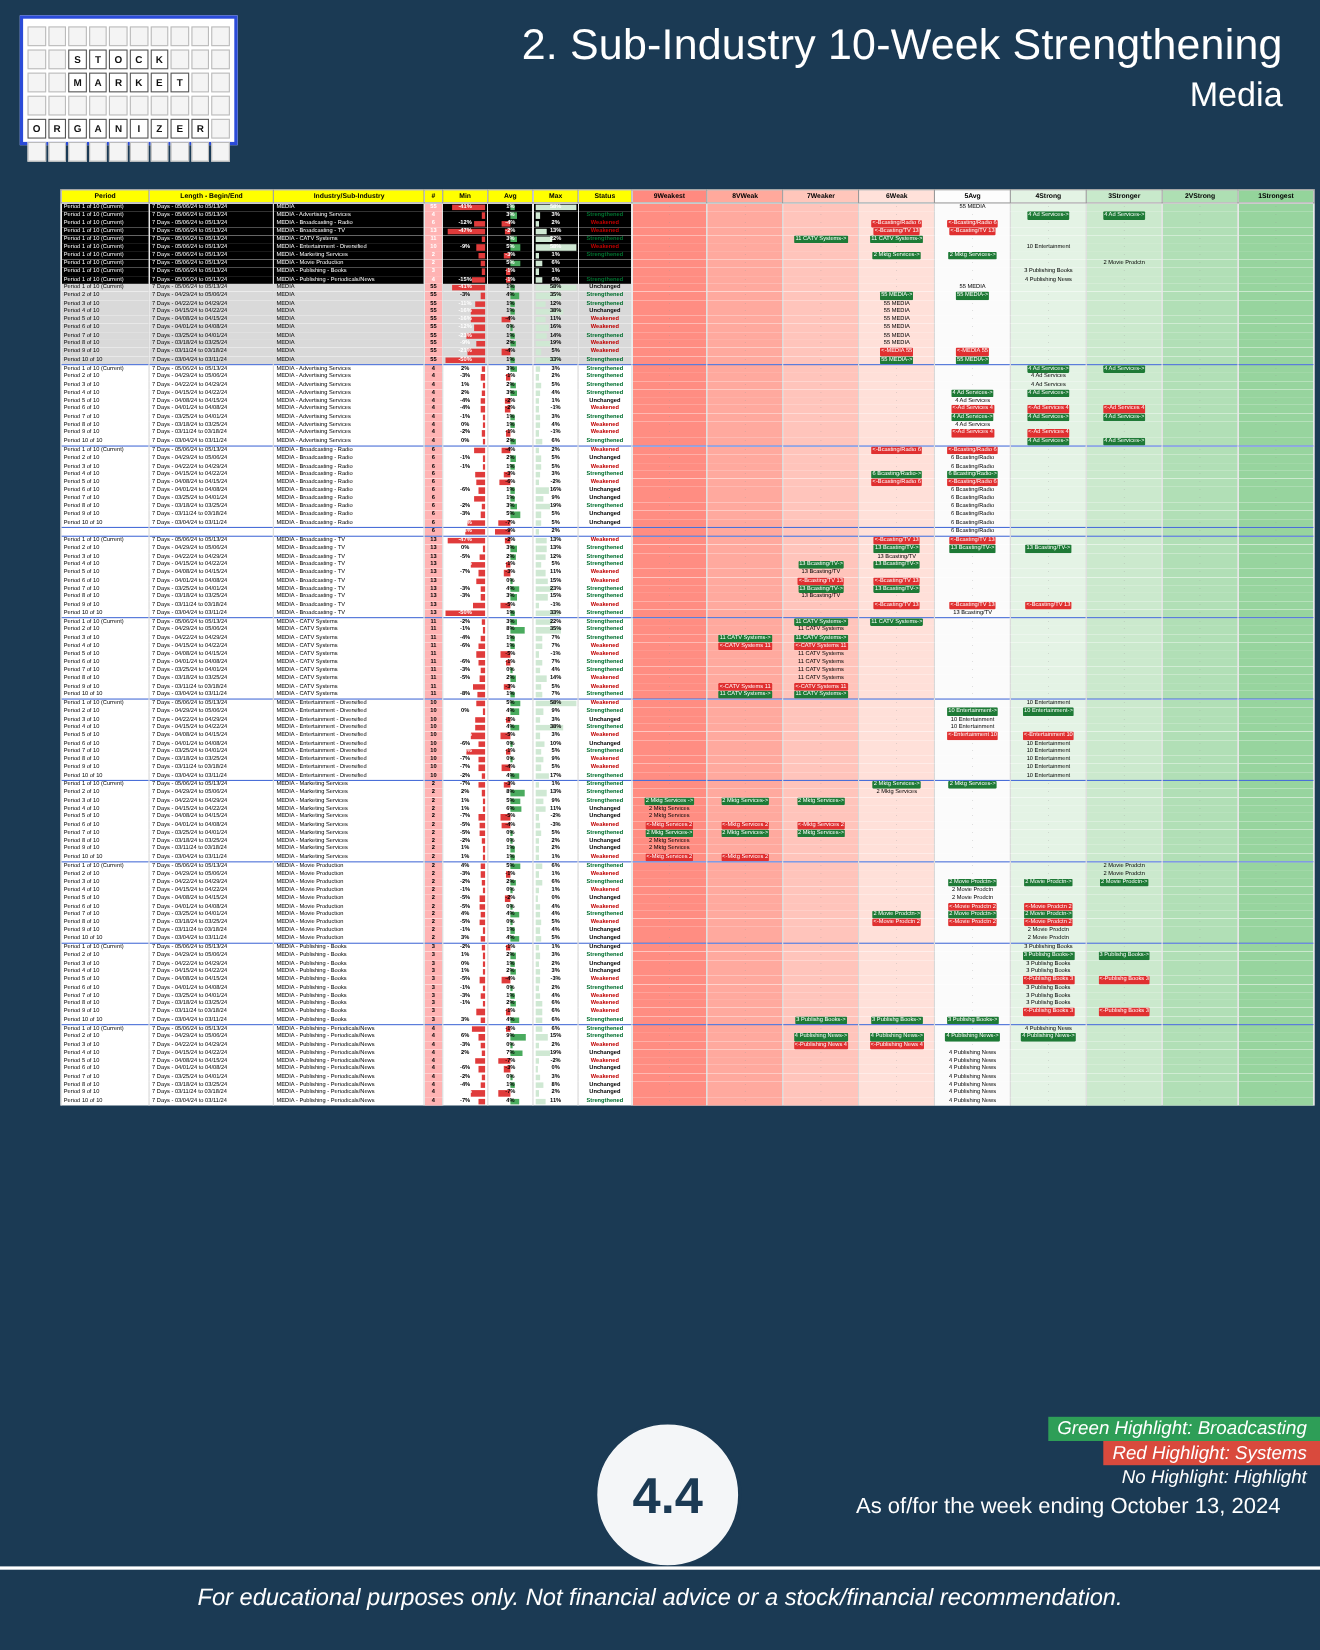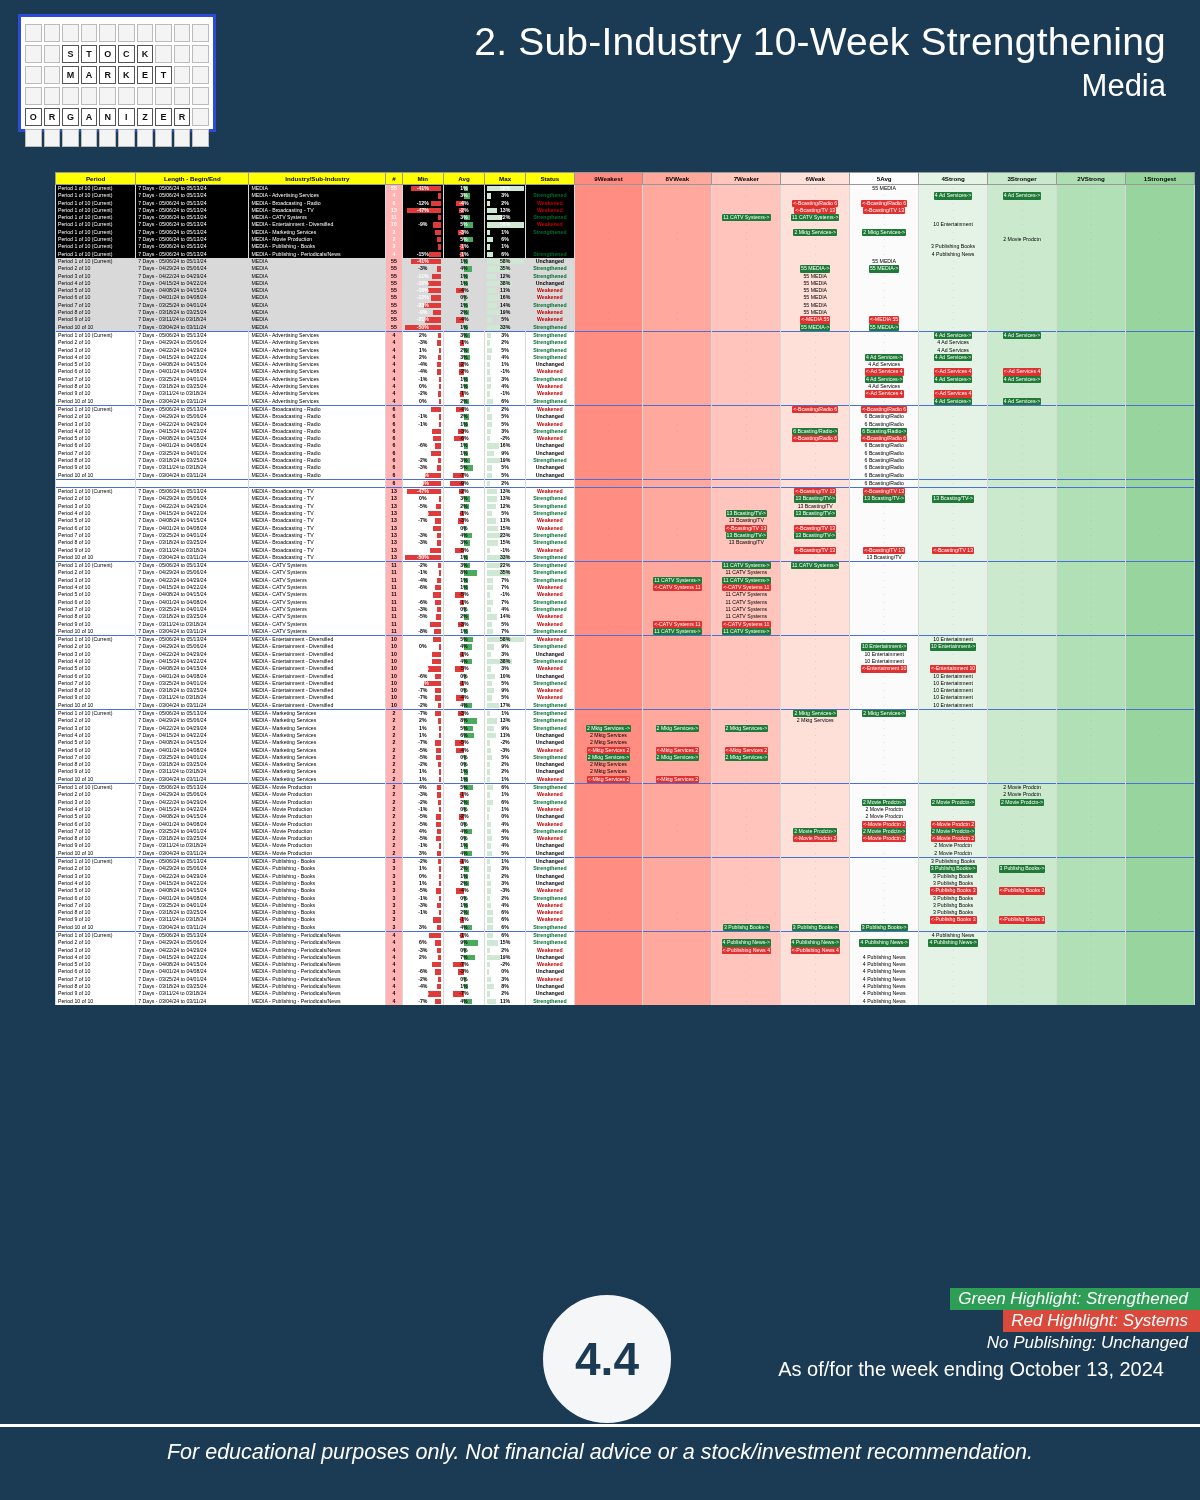--- a/index.html
+++ b/index.html
@@ -2317,20 +2317,20 @@
           <td class="tagcell dotcol" style="background: rgb(228, 243, 229);">·</td>
           <td class="tagcell dotcol" style="background: rgb(203, 233, 205);">·</td>
           <td class="tagcell dotcol" style="background: rgb(177, 223, 182);">·</td>
           <td class="tagcell dotcol" style="background: rgb(151, 212, 158);">·</td>
         </tr>
       </tbody>
   </table>
 </div>
 
 <div id="legend">
-  <div class="leg green">Green Highlight: Strengthened</div><br>
+  <div class="leg green">Green Highlight: Broadcasting</div><br>
   <div class="leg red">Red Highlight: Systems</div><br>
-  <div class="leg none">No Publishing: Unchanged</div>
+  <div class="leg none">No Highlight: Highlight</div>
 </div>
 <div id="circle">4.4</div>
 <div id="asof">As of/for the week ending October 13, 2024</div>
 <div id="hr"></div>
-<div id="disclaimer">For educational purposes only. Not financial advice or a stock/investment recommendation.</div>
+<div id="disclaimer">For educational purposes only. Not financial advice or a stock/financial recommendation.</div>
 
 </body></html>

